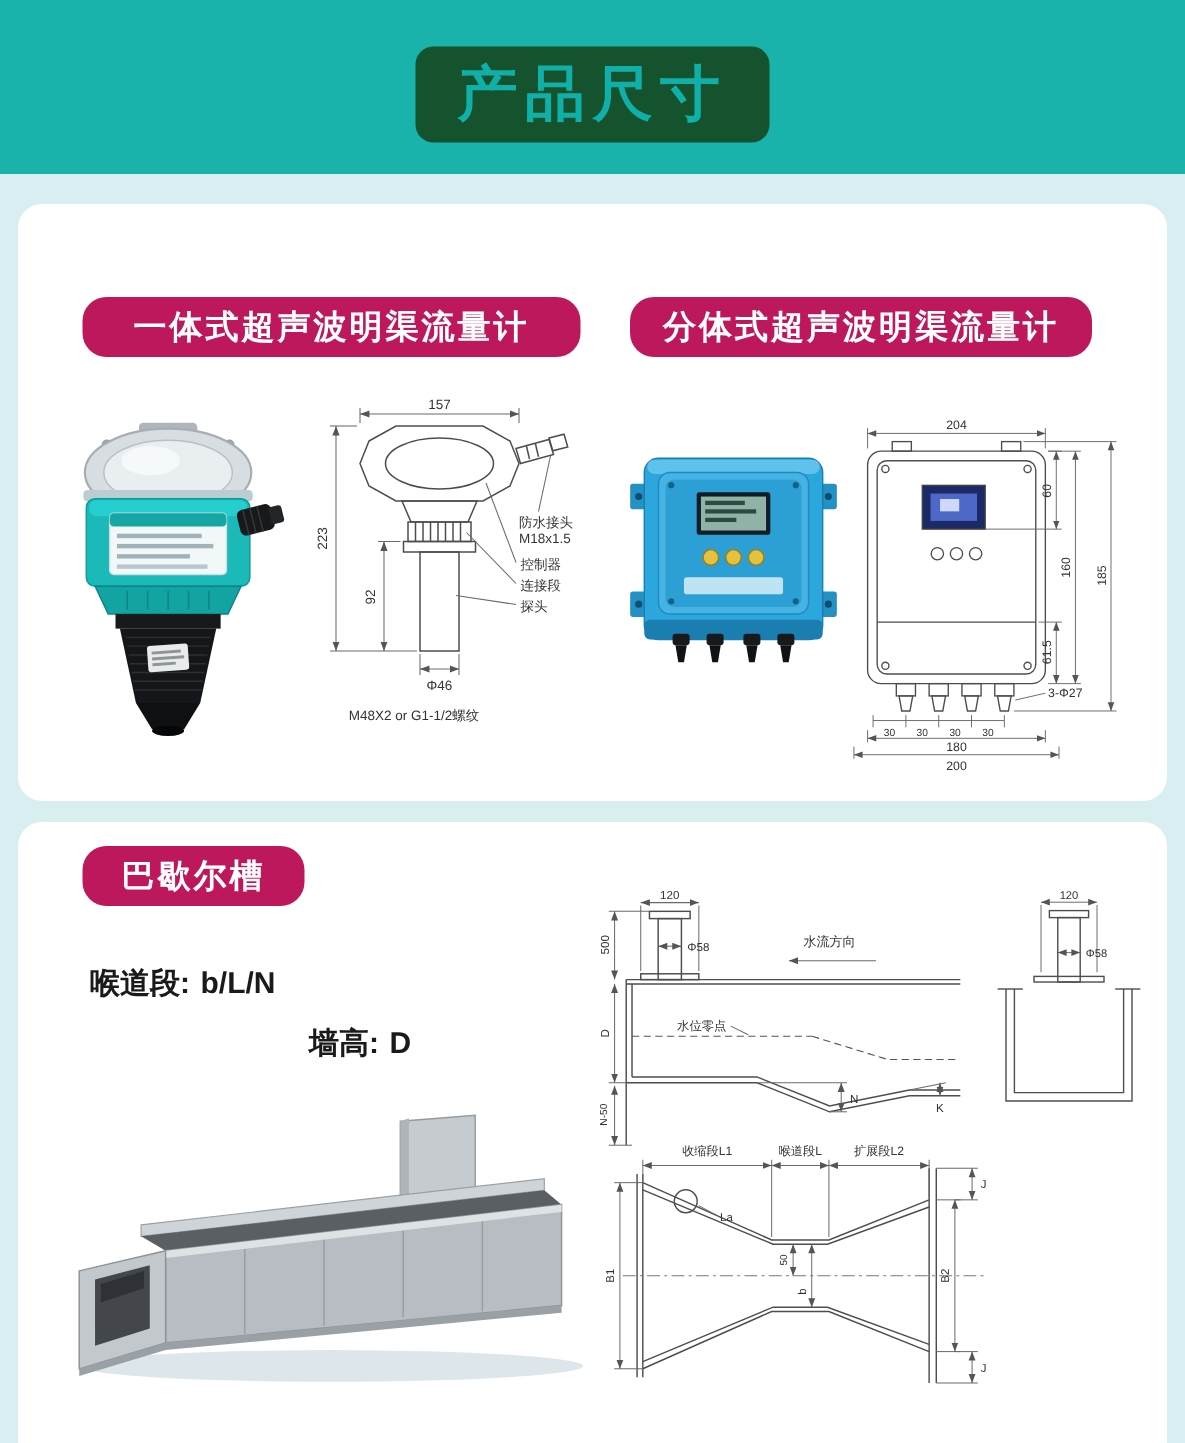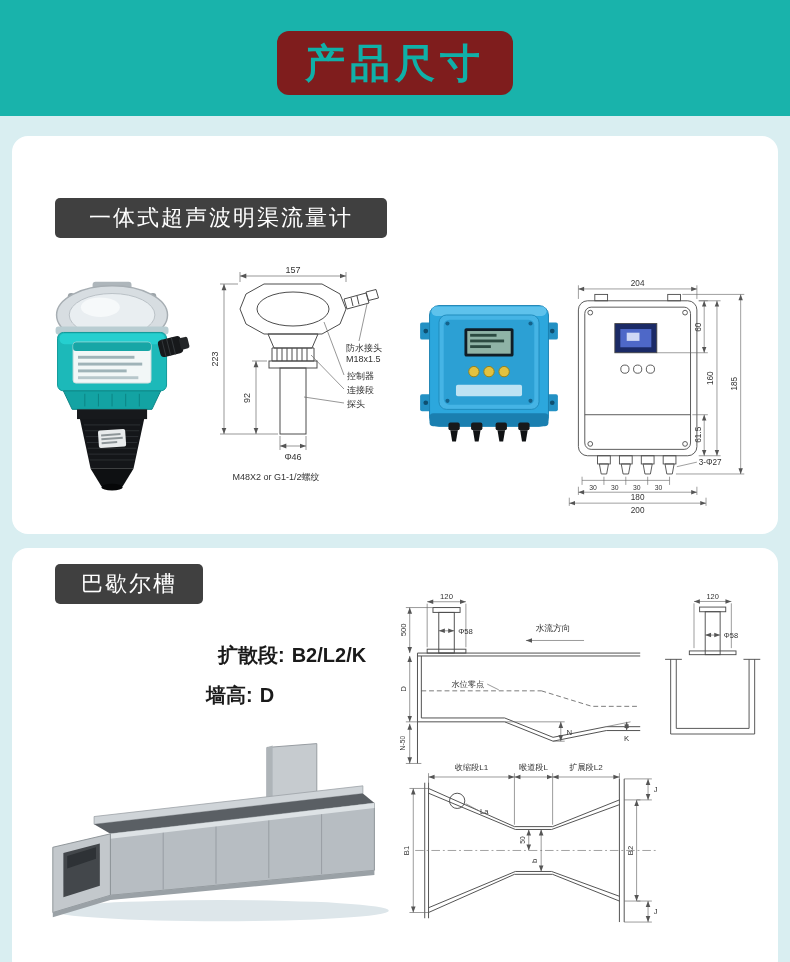--- a/index.html
+++ b/index.html
@@ -1,27 +1,27 @@
 <!DOCTYPE html>
 <html><head>
 <meta charset="utf-8">
 <style>
   *{box-sizing:border-box}
   body{margin:0;background:#d9eef1}
   .page{position:relative;width:790px;height:962px;background:#d9eef1;overflow:hidden;
         font-family:"Liberation Sans","DejaVu Sans",sans-serif}
   .banner{position:absolute;left:0;top:0;width:790px;height:116px;background:#19b3ab}
   .title-box{position:absolute;left:50%;top:31px;transform:translateX(-50%);
-             background:#7f1d1d;border-radius:12px;padding:10px 28px}
+             background:#14532d;border-radius:12px;padding:10px 28px}
   .page-title{margin:0;font-size:40px;line-height:1.1;font-weight:bold;color:#10b0a8;letter-spacing:5px;white-space:nowrap}
   .card{position:absolute;left:12px;width:766px;background:#ffffff;border-radius:16px}
   .card1{top:136px;height:398px}
   .card2{top:548px;height:428px}
-  .pill{position:absolute;height:40px;background:#404040;color:#fff;font-size:22px;font-weight:normal;
-        letter-spacing:2px;display:flex;align-items:center;justify-content:center;border-radius:5px;white-space:nowrap}
+  .pill{position:absolute;height:40px;background:#be185d;color:#fff;font-size:22px;font-weight:bold;
+        letter-spacing:2px;display:flex;align-items:center;justify-content:center;border-radius:16px;white-space:nowrap}
   .pill1{left:43px;top:62px;width:332px}
   .pill2{left:408px;top:62px;width:308px}
   .pill3{left:43px;top:16px;width:148px}
   .legend-item{position:absolute;font-size:20px;color:#1a1a1a;font-weight:600;white-space:nowrap}
   .legend-item .lval{margin-left:7px;font-weight:600}
   .li1{left:48px;top:94px}
   .li2{left:206px;top:94px}
   .li3{left:48px;top:134px}
   .li4{left:194px;top:134px}
   svg.abs{position:absolute}
@@ -49,20 +49,21 @@
 <div class="page">
 
   <header class="banner">
     <div class="title-box">
       <h1 class="page-title">产品尺寸</h1>
     </div>
   </header>
 
   <section class="card card1">
     <div class="pill pill1">一体式超声波明渠流量计</div>
+    <div class="pill pill2">分体式超声波明渠流量计</div>
 
     <svg class="abs photo" style="left:24px;top:140px;width:156px;height:219px" viewBox="0 0 160 225">
       <rect x="58" y="6" width="40" height="9" rx="3" fill="#aeb6bb"></rect>
       <circle cx="36" cy="21" r="3.5" fill="#9aa2a7"></circle>
       <circle cx="120" cy="21" r="3.5" fill="#9aa2a7"></circle>
       <ellipse cx="78" cy="40" rx="57" ry="30" fill="#d7dde1" stroke="#a7aeb3" stroke-width="1.5"></ellipse>
       <ellipse cx="78" cy="40" rx="44" ry="22" fill="#e9eef1" stroke="#b9c0c5"></ellipse>
       <ellipse cx="66" cy="32" rx="20" ry="10" fill="#f7fafb" opacity="0.9"></ellipse>
       <rect x="20" y="52" width="116" height="8" rx="3" fill="#b9cdd2"></rect>
       <rect x="22" y="58" width="112" height="60" rx="6" fill="#1cb9b9" stroke="#0e9898"></rect>
@@ -263,22 +264,22 @@
         <text x="108" y="233" text-anchor="middle" style="font-size:7.5px">30</text>
         <text x="85" y="244" text-anchor="middle">180</text>
         <text x="85" y="258" text-anchor="middle">200</text>
       </g>
     </svg>
   </section>
 
   <section class="card card2">
     <div class="pill pill3">巴歇尔槽</div>
 
-    <div class="legend-item li2">
-      <span class="lname">扩散段:</span><span class="lval">B2/L2/K</span>
+    <div class="legend-item li1">
+      <span class="lname">喉道段:</span><span class="lval">b/L/N</span>
     </div>
     <div class="legend-item li4">
       <span class="lname">墙高:</span><span class="lval">D</span>
     </div>
 
     <svg class="abs draw" style="left:386px;top:46px;width:252px;height:184px" viewBox="0 0 260 190">
       <g class="ln">
         <rect x="36" y="14" width="28" height="5"></rect>
         <rect x="42" y="19" width="16" height="42"></rect>
         <rect x="30" y="57" width="40" height="4"></rect>

